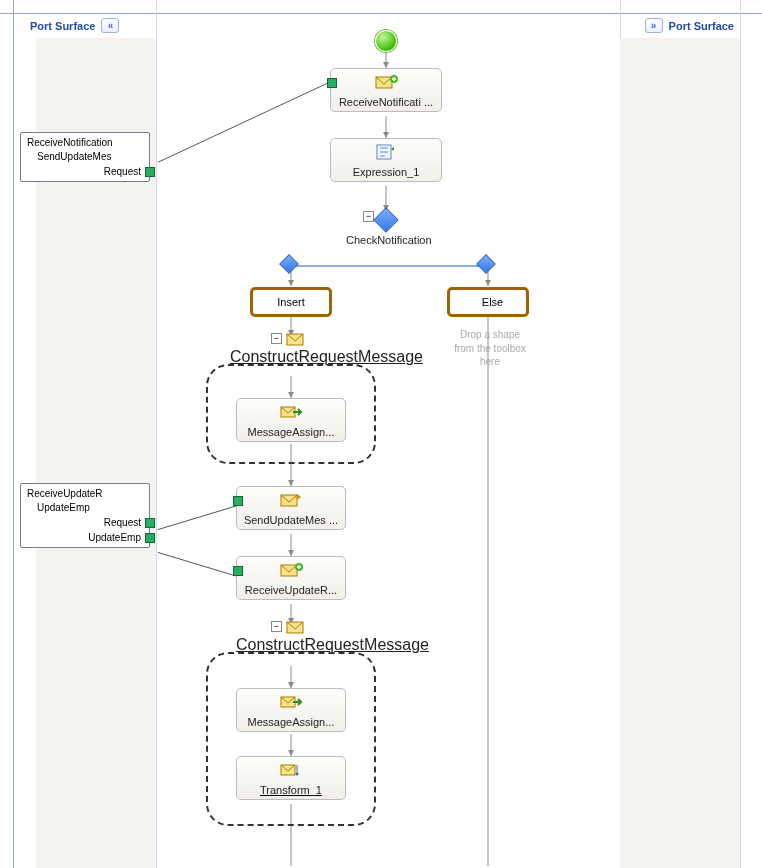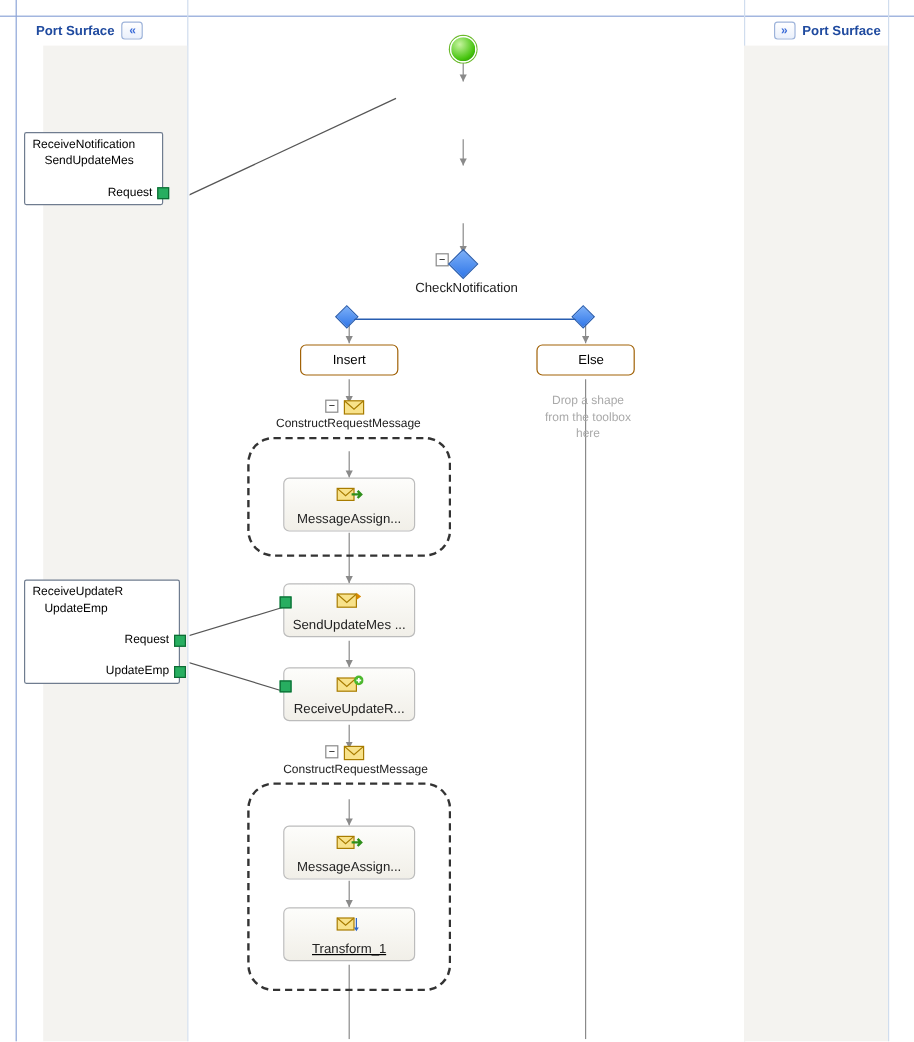--- a/index.html
+++ b/index.html
@@ -70,21 +70,21 @@
     padding: 4px 6px;
   }
   .port-shape .group-label { font-weight: normal; }
   .port-shape .channel-label { padding-left: 10px; margin-top: 3px; }
   .port-shape .op-row {
     display: flex;
     align-items: center;
     justify-content: flex-end;
     gap: 4px;
     padding-left: 22px;
-    margin-top: 15px;
+    margin-top: 4px;
   }
   .port-pin {
     width: 10px; height: 10px;
     background: #27ae60;
     border: 1px solid #0d6b34;
     margin-right: -12px;
   }
 
   .canvas {
     position: absolute;
@@ -135,21 +135,21 @@
     background: linear-gradient(135deg,#7baff8,#3177e8);
     border: 1px solid #275db0;
   }
   .decision-label {
     position: absolute;
     font-size: 11px;
     color: #222;
   }
   .branch-box {
     position: absolute;
-    border: 1px solid #a16207;
+    border: 3px solid #a16207;
     border-radius: 5px;
     background: #fff;
     display: flex;
     align-items: center;
     justify-content: center;
     padding: 6px 18px;
   }
   .placeholder-text {
     position: absolute;
     color: #aaa;
@@ -158,22 +158,23 @@
     line-height: 1.35;
   }
 
   .scope {
     position: absolute;
     border: 2px dashed #333;
     border-radius: 22px;
   }
   .scope-label {
     position: absolute;
-    font-size: 10px;
+    font-size: 16px;
     color: #222;
+    text-decoration: underline;
   }
   .scope-toggle {
     position: absolute;
     width: 11px; height: 11px;
     border: 1px solid #8a8a8a;
     background: #fff;
     display: flex;
     align-items: center;
     justify-content: center;
     font-size: 9px;
@@ -214,21 +215,21 @@
   <span class="collapse-badge">«</span>
 </div>
 <div class="port-header right">
   <span>Port Surface</span>
   <span class="collapse-badge">»</span>
 </div>
 
 <div class="port-surface-bg left"></div>
 <div class="port-surface-bg right"></div>
 
-<div class="port-shape" style="left:20px; top:110px; width:116px;">
+<div class="port-shape" style="left:20px; top:132px; width:130px;">
   <div class="group-label">ReceiveNotification</div>
   <div class="channel-label">SendUpdateMes</div>
   <div class="op-row">
       <span>Request</span>
       <span class="port-pin"></span>
     </div>
 </div>
 
 <div class="port-shape" style="left:20px; top:483px; width:130px;">
   <div class="group-label">ReceiveUpdateR</div>
@@ -271,21 +272,47 @@
 
     <line x1="330" y1="300" x2="330" y2="850" stroke="#8a8a8a"></line>
 
     <line x1="-8" y1="150" x2="172" y2="66" stroke="#555"></line>
     <line x1="-8" y1="516" x2="78" y2="490" stroke="#555"></line>
     <line x1="-8" y1="534" x2="78" y2="560" stroke="#555"></line>
   </svg>
 
   <div class="start-circle" style="left:217px; top:14px;"></div>
 
-
+  <div class="shape" style="left:172px; top:52px; width:112px;">
+    <div class="icon-row">
+      <span class="pin-left"></span>
+      <span class="envelope-receive">
+        <svg viewBox="0 0 24 18">
+            <rect x="2" y="4" width="16" height="11" fill="#f8e28a" stroke="#a87c00"></rect>
+            <path d="M2 4 L10 11 L18 4" fill="none" stroke="#a87c00"></path>
+            <circle cx="20" cy="6" r="4" fill="#4cb82e"></circle>
+            <path d="M20 4 v4 M18 6 h4" stroke="#fff" stroke-width="1.4"></path>
+          </svg>
+      </span>
+    </div>
+    <div class="label">ReceiveNotificati ...</div>
+  </div>
+
+  <div class="shape" style="left:172px; top:122px; width:112px;">
+    <div class="icon-row">
+      <span class="expr-icon">
+        <svg viewBox="0 0 24 18">
+            <rect x="3" y="2" width="14" height="14" fill="#eef5ff" stroke="#5b86c8"></rect>
+            <path d="M6 5 h8 M6 9 h8 M6 13 h5" stroke="#5b86c8"></path>
+            <path d="M20 4 v4 l-3 -2 z" fill="#3d9b2f"></path>
+          </svg>
+      </span>
+    </div>
+    <div class="label">Expression_1</div>
+  </div>
 
   <div class="scope-toggle" style="left:205px; top:195px;">−</div>
   <div class="decision" style="left:219px; top:195px;"></div>
   <div class="decision-label" style="left:188px; top:218px;">CheckNotification</div>
 
   <div class="decision" style="left:124px; top:241px; width:14px;height:14px;"></div>
   <div class="decision" style="left:321px; top:241px; width:14px;height:14px;"></div>
 
   <div class="branch-box" style="left:92px; top:271px; width:82px;">
     <span>Insert</span>

